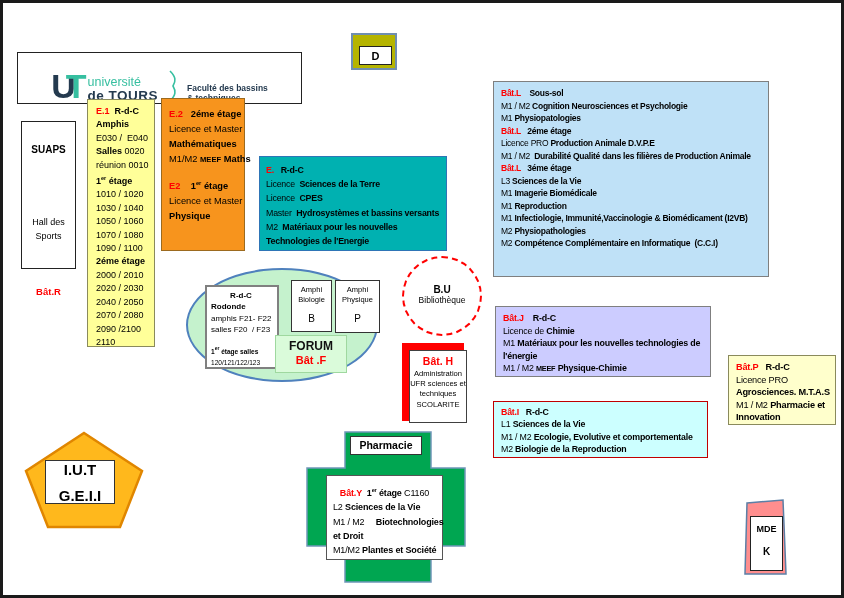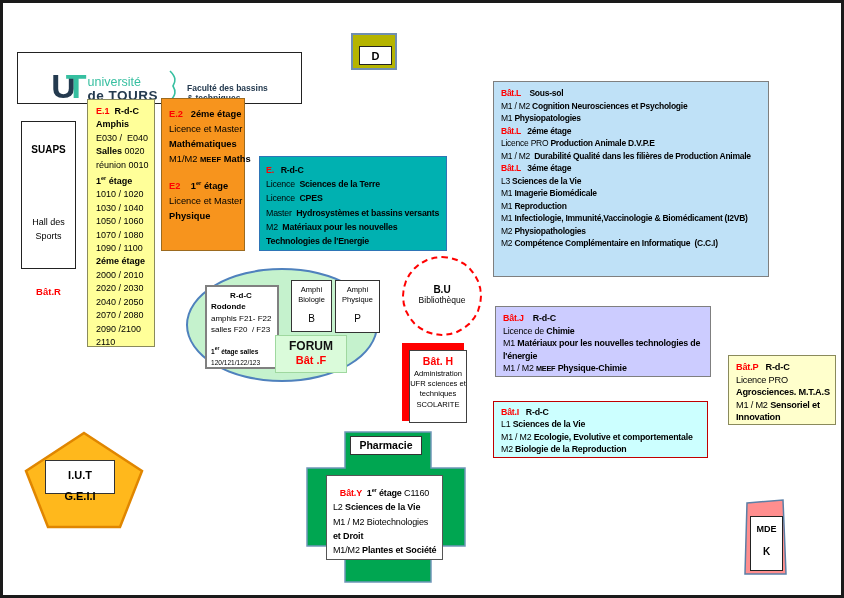--- a/index.html
+++ b/index.html
@@ -60,21 +60,21 @@
   .bat-h .ln{white-space:normal;line-height:10.4px;}
   .bat-h .ln:first-child{font-size:10.5px;margin-bottom:2px;}
   
   .pharmacie{left:347px;top:433px;width:72px;height:19px;background:#fff;border:1.5px solid #333;text-align:center;font-weight:bold;font-size:10.5px;line-height:17px;}
   .bat-y-svg{left:303px;top:428px;}
   .bat-y-info{left:323px;top:472px;width:117px;height:85px;background:#fff;border:1.5px solid #555;padding:7px 0 0 6px;font-size:9px;letter-spacing:-0.15px;}
   .bat-y-info .ln{line-height:14.3px;}
   .bat-y-info .ln:first-child{text-align:center;padding-right:6px;}
   
   .iut-svg{left:20px;top:428px;}
-  .iut-box{left:42px;top:457px;width:70px;height:34px;background:#fff;border:1.5px solid #333;text-align:center;font-weight:bold;font-size:11px;padding-top:8px;}
+  .iut-box{left:42px;top:457px;width:70px;height:44px;background:#fff;border:1.5px solid #333;text-align:center;font-weight:bold;font-size:15px;}
   .iut-box .l2{margin-top:9px;}
   
   .mde-svg{left:741px;top:496px;}
   .mde-box{left:747px;top:513px;width:33px;height:55px;background:#fff;border:1.5px solid #222;text-align:center;font-weight:bold;font-size:9px;padding-top:7px;}
   .mde-box .l2{margin-top:12px;font-size:10px;}
 </style>
 </head>
 <body>
 
 <div id="canvas">
@@ -208,39 +208,39 @@
       <div class="ln"><span>Licence de </span><span style="font-weight: bold;">Chimie</span></div>
       <div class="ln"><span>M1 </span><span style="font-weight: bold;">Matériaux pour les nouvelles technologies de</span></div>
       <div class="ln"><span style="font-weight: bold;">l'énergie</span></div>
       <div class="ln"><span>M1 / M2 </span><span style="font-weight: bold; font-size: 0.82em;">MEEF</span><span style="font-weight: bold;"> Physique-Chimie</span></div>
     </div>
 
   <div class="abs bat-p">
       <div class="ln"><span style="font-weight: bold; color: rgb(255, 0, 0);">Bât.P</span><span>   </span><span style="font-weight: bold;">R-d-C</span></div>
       <div class="ln"><span>Licence PRO</span></div>
       <div class="ln"><span style="font-weight: bold;">Agrosciences. M.T.A.S</span></div>
-      <div class="ln"><span>M1 / M2 </span><span style="font-weight: bold;">Sensoriel et</span></div>
+      <div class="ln"><span>M1 / M2 </span><span style="font-weight: bold;">Pharmacie et</span></div>
       <div class="ln"><span style="font-weight: bold;">Innovation</span></div>
     </div>
 
   <div class="abs bat-i">
       <div class="ln"><span style="font-weight: bold; color: rgb(255, 0, 0);">Bât.I</span><span>   </span><span style="font-weight: bold;">R-d-C</span></div>
       <div class="ln"><span>L1 </span><span style="font-weight: bold;">Sciences de la Vie</span></div>
       <div class="ln"><span>M1 / M2 </span><span style="font-weight: bold;">Ecologie, Evolutive et comportementale</span></div>
       <div class="ln"><span>M2 </span><span style="font-weight: bold;">Biologie de la Reproduction</span></div>
     </div>
 
   <svg class="abs bat-y-svg" width="160" height="152">
     <path d="M39,1 H125 V37 H159 V115 H125 V151 H39 V115 H1 V37 H39 Z" fill="#00a651" stroke="#6f96b8" stroke-width="1.5"></path>
   </svg>
   <div class="abs pharmacie">Pharmacie</div>
   <div class="abs bat-y-info">
       <div class="ln"><span style="font-weight: bold; color: rgb(255, 0, 0);">Bât.Y</span><span>  </span><span style="font-weight: bold;">1</span><span style="font-weight: bold; vertical-align: super; font-size: 0.62em;">er</span><span style="font-weight: bold;"> étage </span><span>C1160</span></div>
       <div class="ln"><span>L2 </span><span style="font-weight: bold;">Sciences de la Vie</span></div>
-      <div class="ln"><span>M1 / M2 </span><span style="font-weight: normal;">Biotechnologies</span></div>
+      <div class="ln"><span>M1 / M2 </span><span style="font-weight: bold; margin-left: 9px;">Biotechnologies</span></div>
       <div class="ln"><span style="font-weight: bold;">et Droit</span></div>
       <div class="ln"><span>M1/M2 </span><span style="font-weight: bold;">Plantes et Société</span></div>
     </div>
 
   <svg class="abs iut-svg" width="122" height="99">
     <polygon points="61,2 119,40 97,96 25,96 3,40" fill="#ffb81c" stroke="#e08600" stroke-width="2.5"></polygon>
   </svg>
   <div class="abs iut-box">
     <div>I.U.T</div>
     <div class="l2">G.E.I.I</div>

